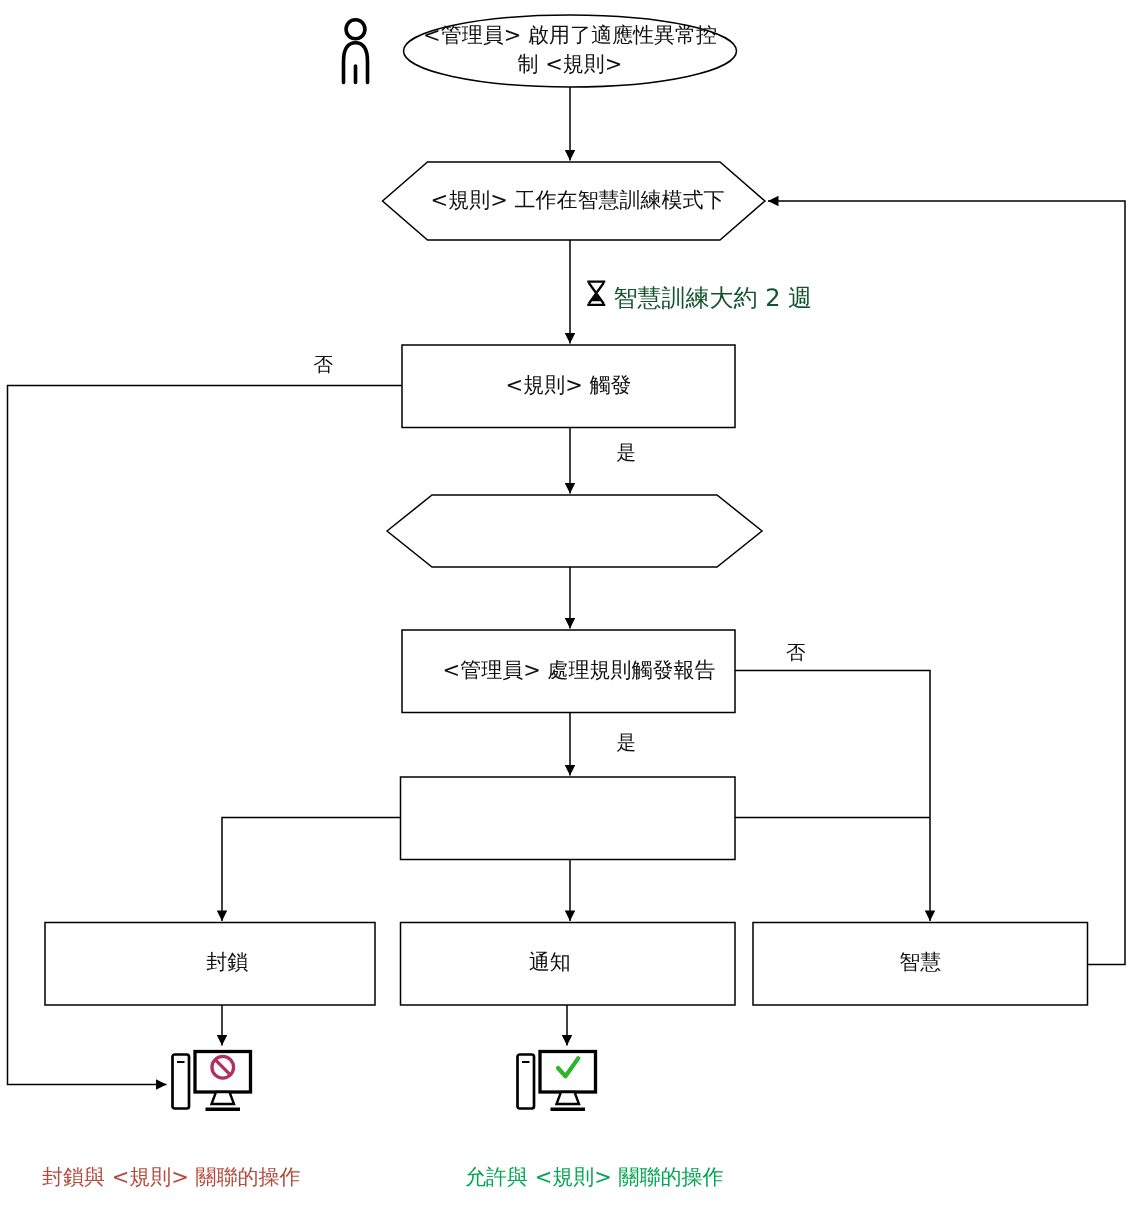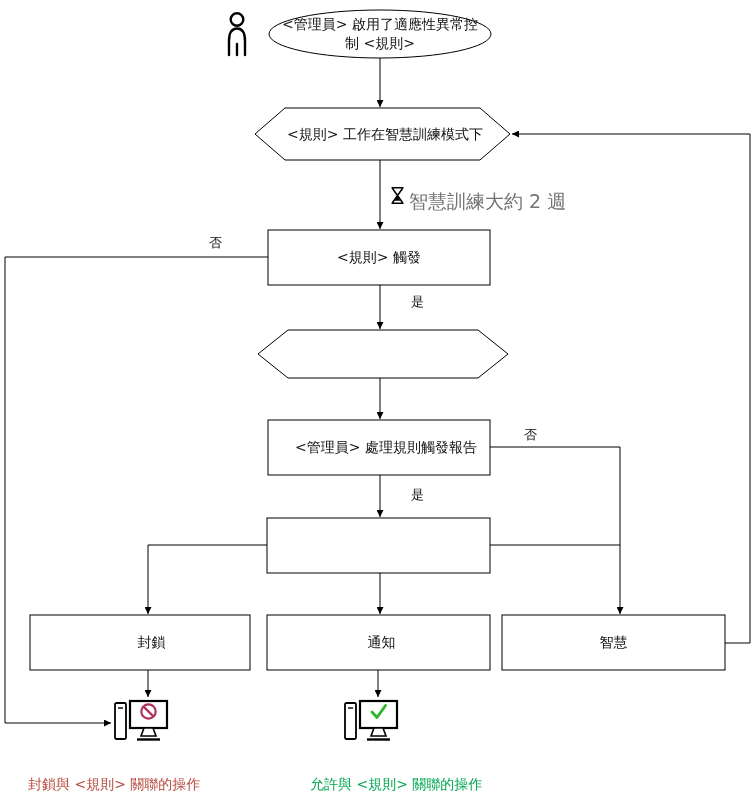--- a/index.html
+++ b/index.html
@@ -24,22 +24,22 @@
     padding: 0 4px;
     box-sizing: border-box;
   }
   .edge-label {
     position: absolute;
     font-size: 13px;
     color: #111111;
   }
   .training-label {
     position: absolute;
-    font-size: 19px;
-    color: #737373;
+    font-size: 16px;
+    color: #14532d;
     text-align: center;
   }
   .caption {
     position: absolute;
     font-size: 14px;
     white-space: nowrap;
   }
   .caption-blocked { color: #b5493c; }
   .caption-allowed { color: #00a651; }
 </style>
@@ -127,21 +127,21 @@
   <div class="node-label" style="left:262px;top:110px;width:246px;height:48px;">&lt;規則&gt; 工作在智慧訓練模式下</div>
 
   <div class="node-label" style="left:268px;top:230px;width:222px;height:55px;">&lt;規則&gt; 觸發</div>
 
 
   <div class="node-label" style="left:268px;top:420px;width:236px;height:55px;">&lt;管理員&gt; 處理規則觸發報告</div>
 
 
   <div class="node-label" style="left:30px;top:615px;width:243px;height:55px;">封鎖</div>
 
-  <div class="node-label" style="left:270px;top:615px;width:223px;height:55px;">通知</div>
+  <div class="node-label" style="left:255px;top:615px;width:223px;height:55px;">通知</div>
 
   <div class="node-label" style="left:502px;top:615px;width:223px;height:55px;">智慧</div>
 
   <div class="edge-label" style="left:209px;top:234px;">否</div>
 
   <div class="edge-label" style="left:411px;top:293px;">是</div>
 
   <div class="edge-label" style="left:524px;top:426px;">否</div>
 
   <div class="edge-label" style="left:411px;top:486px;">是</div>

